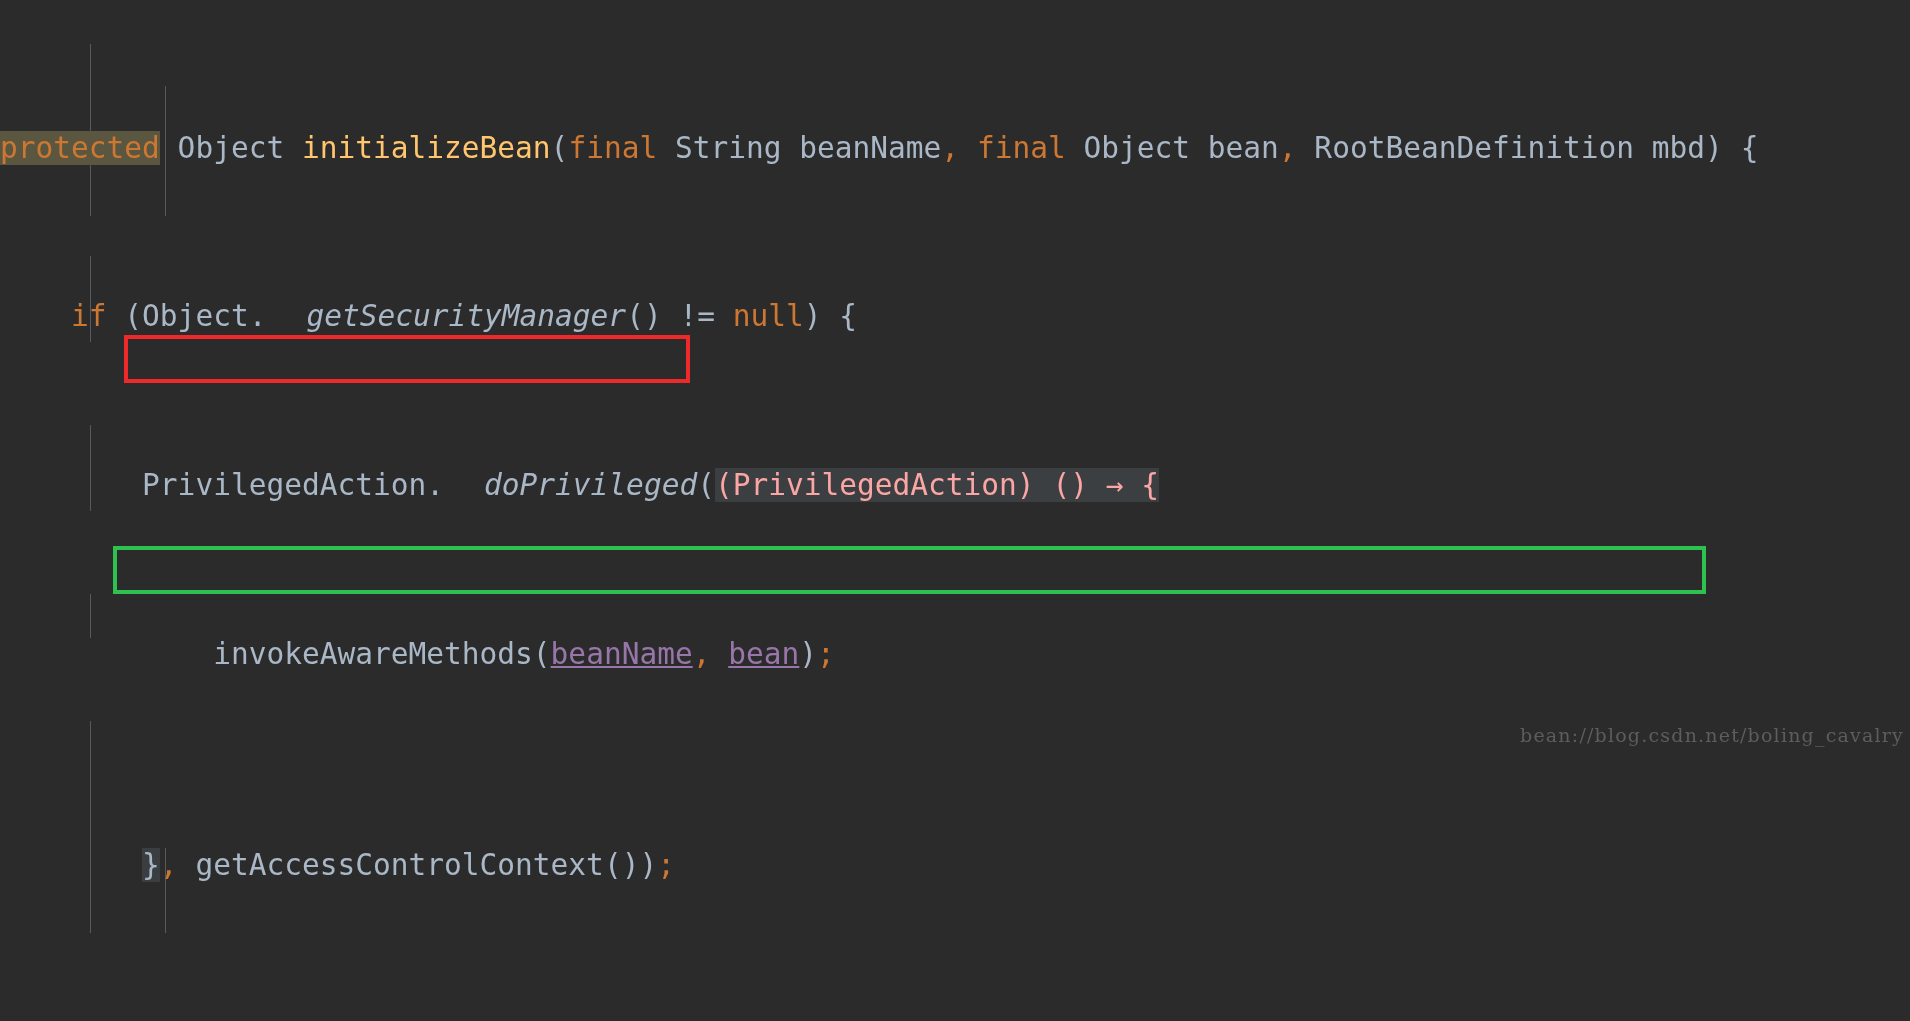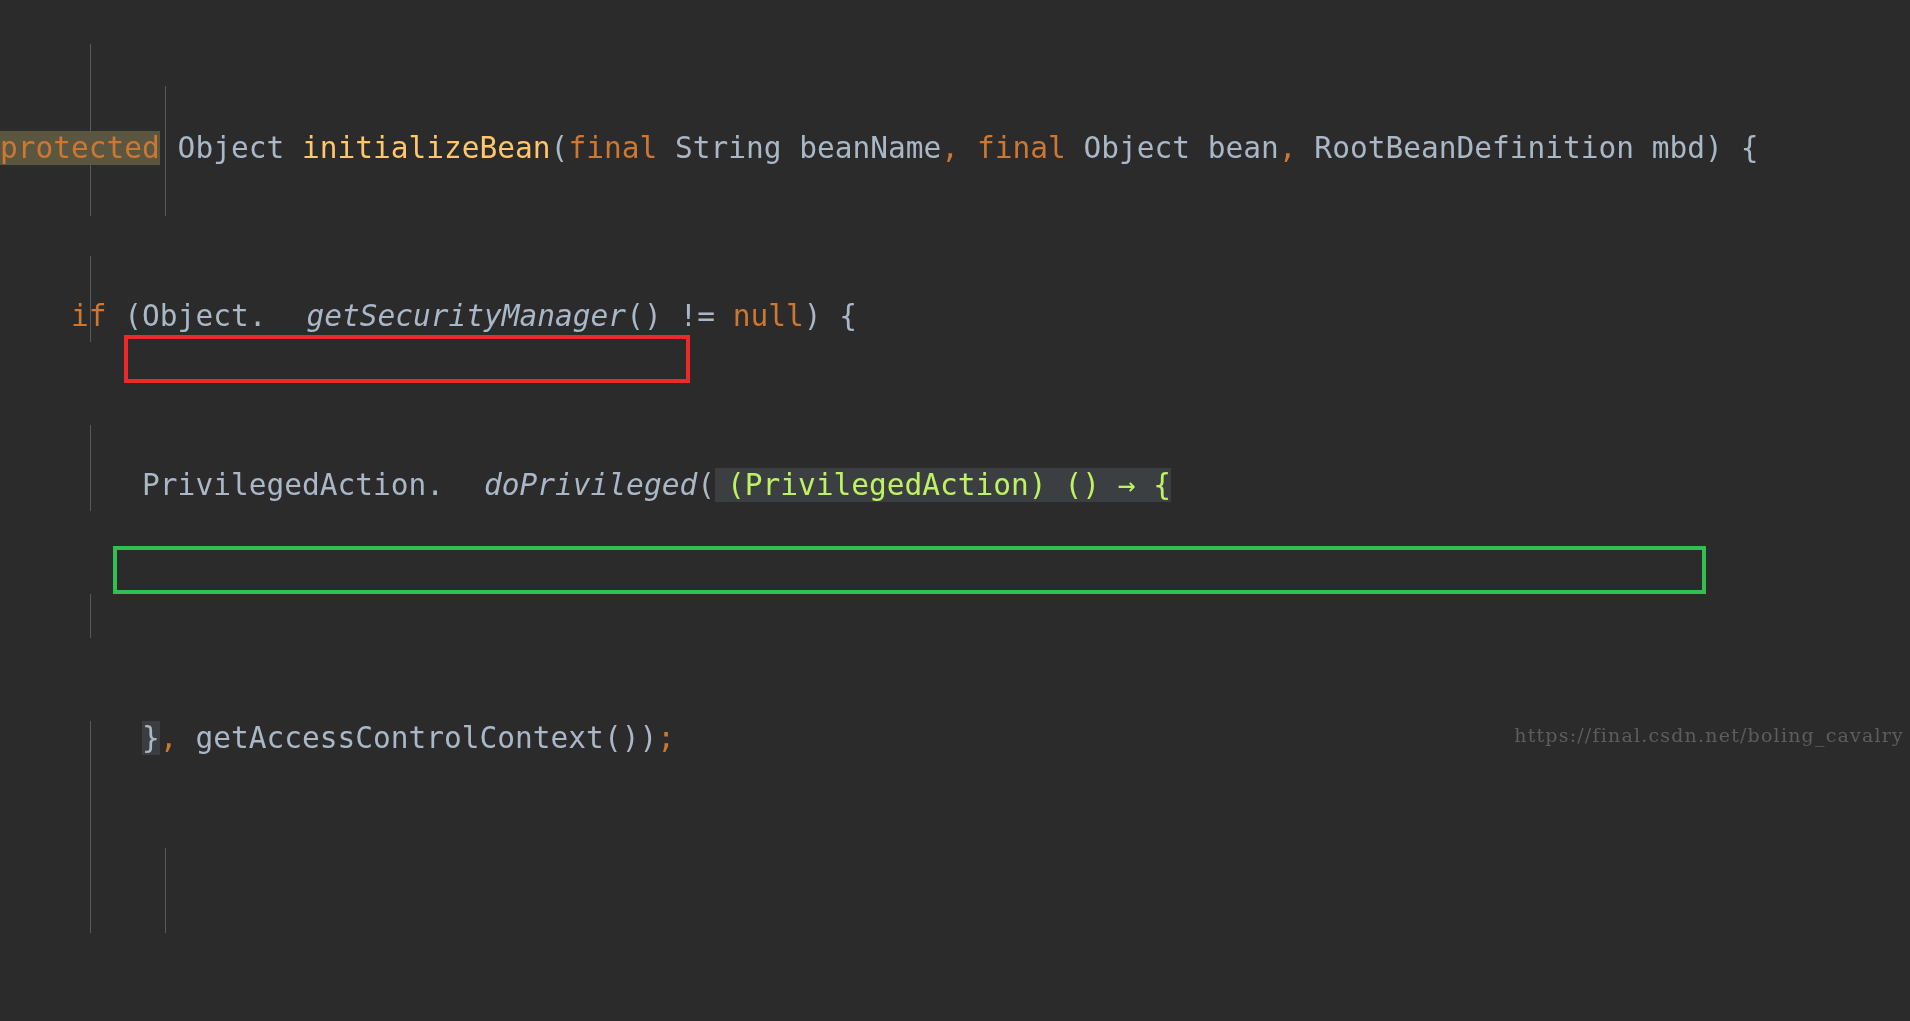--- a/index.html
+++ b/index.html
@@ -43,21 +43,21 @@
 
   
   .kw        { color: #cc7832; }
   .plain     { color: #a9b7c6; }
   .type      { color: #a9b7c6; }
   .mth       { color: #ffc66d; }
   .mthi      { color: #a9b7c6; font-style: italic; margin-left: 40px; }
   .punct     { color: #a9b7c6; }
   .semi      { color: #cc7832; }
   .comma     { color: #cc7832; }
-  .folded    { color: #bef264; background: #3c3f41; padding-left: 12px; }
+  .folded    { color: #fca5a5; background: #3c3f41; }
   .hl-prot   { background: #5b5640; }
   .hl-brace  { background: #3b3e40; }
   .undl      { color: #9876aa; text-decoration: underline; text-decoration-color: #9876aa; }
 
   
   .guide {
     position: absolute;
     width: 1px;
     background: #555b5e;
   }
@@ -99,20 +99,21 @@
   <div class="box box-green" style="left:113px; top:546px; width:1593px; height:48px;"></div>
 
   <div class="code">
 
     <div class="line"><span class="kw hl-prot">protected</span><span class="type"> Object </span><span class="mth">initializeBean</span><span class="punct">(</span><span class="kw">final</span><span class="type"> String beanName</span><span class="comma">,</span><span class="kw"> final</span><span class="type"> Object bean</span><span class="comma">,</span><span class="type"> RootBeanDefinition mbd</span><span class="punct">) {</span></div>
 
     <div class="line">    <span class="kw">if</span><span class="plain"> (Object.</span><span class="mthi">getSecurityManager</span><span class="plain">() != </span><span class="kw">null</span><span class="plain">) {</span></div>
 
     <div class="line">        <span class="plain">PrivilegedAction.</span><span class="mthi">doPrivileged</span><span class="plain">(</span><span class="folded">(PrivilegedAction) () → {</span></div>
 
+    <div class="line">            <span class="plain">invokeAwareMethods</span><span class="punct">(</span><span class="undl">beanName</span><span class="comma">, </span><span class="undl">bean</span><span class="punct">)</span><span class="semi">;</span></div>
 
 
     <div class="line">        <span class="punct hl-brace">}</span><span class="comma">,</span><span class="plain"> getAccessControlContext())</span><span class="semi">;</span></div>
 
     
 
     
 
     
 
@@ -141,15 +142,15 @@
     
 
     
 
     
 
     
 
   </div>
 
-  <div class="watermark">https://final.csdn.net/boling_cavalry</div>
+  <div class="watermark">bean://blog.csdn.net/boling_cavalry</div>
 
 </div>
 
 </body></html>

